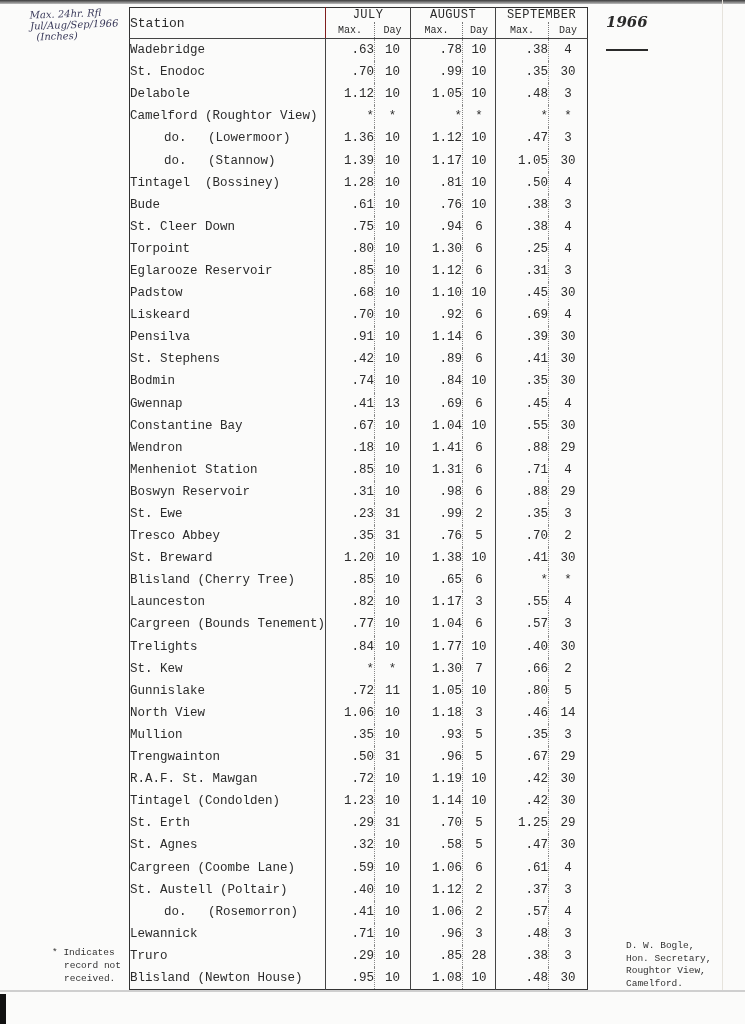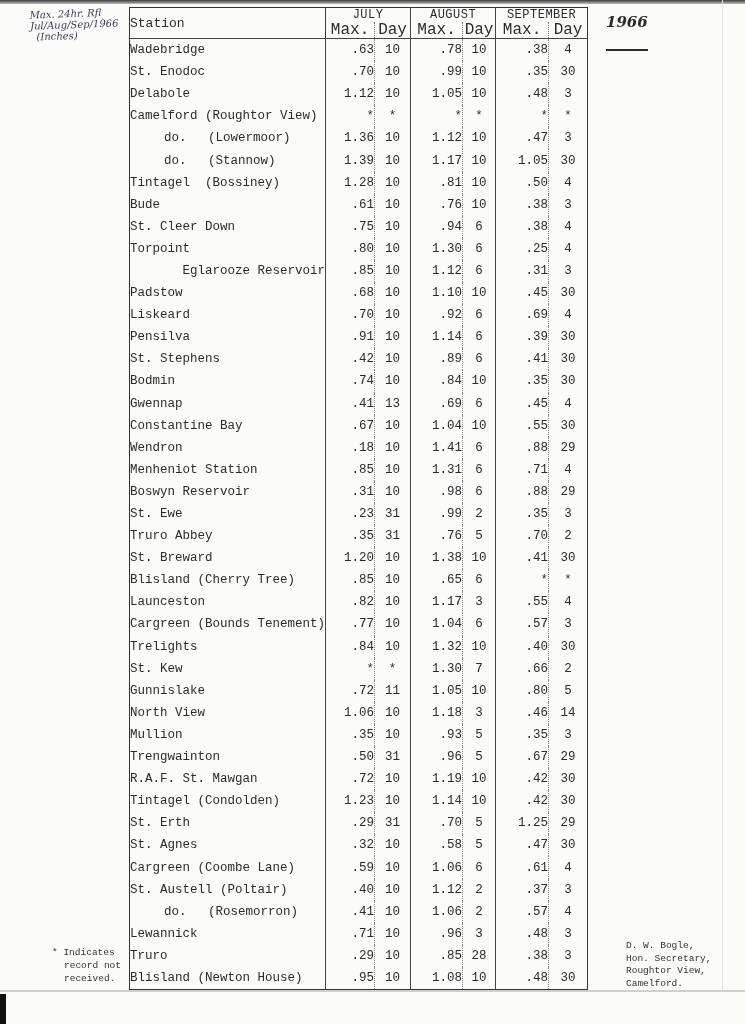--- a/index.html
+++ b/index.html
@@ -65,21 +65,21 @@
   table.rain { border: 1.5px solid #333; }
   th.station-h {
     border-right: 1px solid #7f1d1d; border-bottom: 1px solid #444;
     text-align: left; vertical-align: middle; height: 30px; font-size: 13px;
   }
   th.month-h {
     text-align: center; border-right: 1px solid #444; font-size: 12px;
     height: 14px; line-height: 14px; letter-spacing: 0.5px;
   }
   th.sub-h {
-    text-align: center; font-size: 16px; height: 15px; line-height: 15px;
+    text-align: center; font-size: 10px; height: 15px; line-height: 15px;
     border-bottom: 1px solid #444;
   }
   th.sub-h.max { border-right: 1px dotted #777; }
   th.sub-h.day { border-right: 1px solid #444; }
   tr.row td { height: 22.1px; line-height: 22px; }
   td.st {
     padding-left: 5px; white-space: nowrap; border-right: 1px solid #444;
     overflow: hidden;
   }
   td.st.ind { padding-left: 34px; }
@@ -215,21 +215,21 @@
       <tr class="row">
         <td class="st" style="white-space: pre;">Torpoint</td>
         <td class="mx">.80</td>
         <td class="dy">10</td>
         <td class="mx">1.30</td>
         <td class="dy">6</td>
         <td class="mx">.25</td>
         <td class="dy last">4</td>
       </tr>
       <tr class="row">
-        <td class="st" style="white-space: pre; text-align: right;">Eglarooze Reservoir</td>
+        <td class="st" style="white-space: pre;">Eglarooze Reservoir</td>
         <td class="mx">.85</td>
         <td class="dy">10</td>
         <td class="mx">1.12</td>
         <td class="dy">6</td>
         <td class="mx">.31</td>
         <td class="dy last">3</td>
       </tr>
       <tr class="row">
         <td class="st" style="white-space: pre;">Padstow</td>
         <td class="mx">.68</td>
@@ -323,21 +323,21 @@
       <tr class="row">
         <td class="st" style="white-space: pre;">St. Ewe</td>
         <td class="mx">.23</td>
         <td class="dy">31</td>
         <td class="mx">.99</td>
         <td class="dy">2</td>
         <td class="mx">.35</td>
         <td class="dy last">3</td>
       </tr>
       <tr class="row">
-        <td class="st" style="white-space: pre;">Truro Abbey</td>
+        <td class="st" style="white-space: pre;">Tresco Abbey</td>
         <td class="mx">.35</td>
         <td class="dy">31</td>
         <td class="mx">.76</td>
         <td class="dy">5</td>
         <td class="mx">.70</td>
         <td class="dy last">2</td>
       </tr>
       <tr class="row">
         <td class="st" style="white-space: pre;">St. Breward</td>
         <td class="mx">1.20</td>
@@ -371,21 +371,21 @@
         <td class="dy">10</td>
         <td class="mx">1.04</td>
         <td class="dy">6</td>
         <td class="mx">.57</td>
         <td class="dy last">3</td>
       </tr>
       <tr class="row">
         <td class="st" style="white-space: pre;">Trelights</td>
         <td class="mx">.84</td>
         <td class="dy">10</td>
-        <td class="mx">1.32</td>
+        <td class="mx">1.77</td>
         <td class="dy">10</td>
         <td class="mx">.40</td>
         <td class="dy last">30</td>
       </tr>
       <tr class="row">
         <td class="st" style="white-space: pre;">St. Kew</td>
         <td class="mx">*</td>
         <td class="dy">*</td>
         <td class="mx">1.30</td>
         <td class="dy">7</td>

